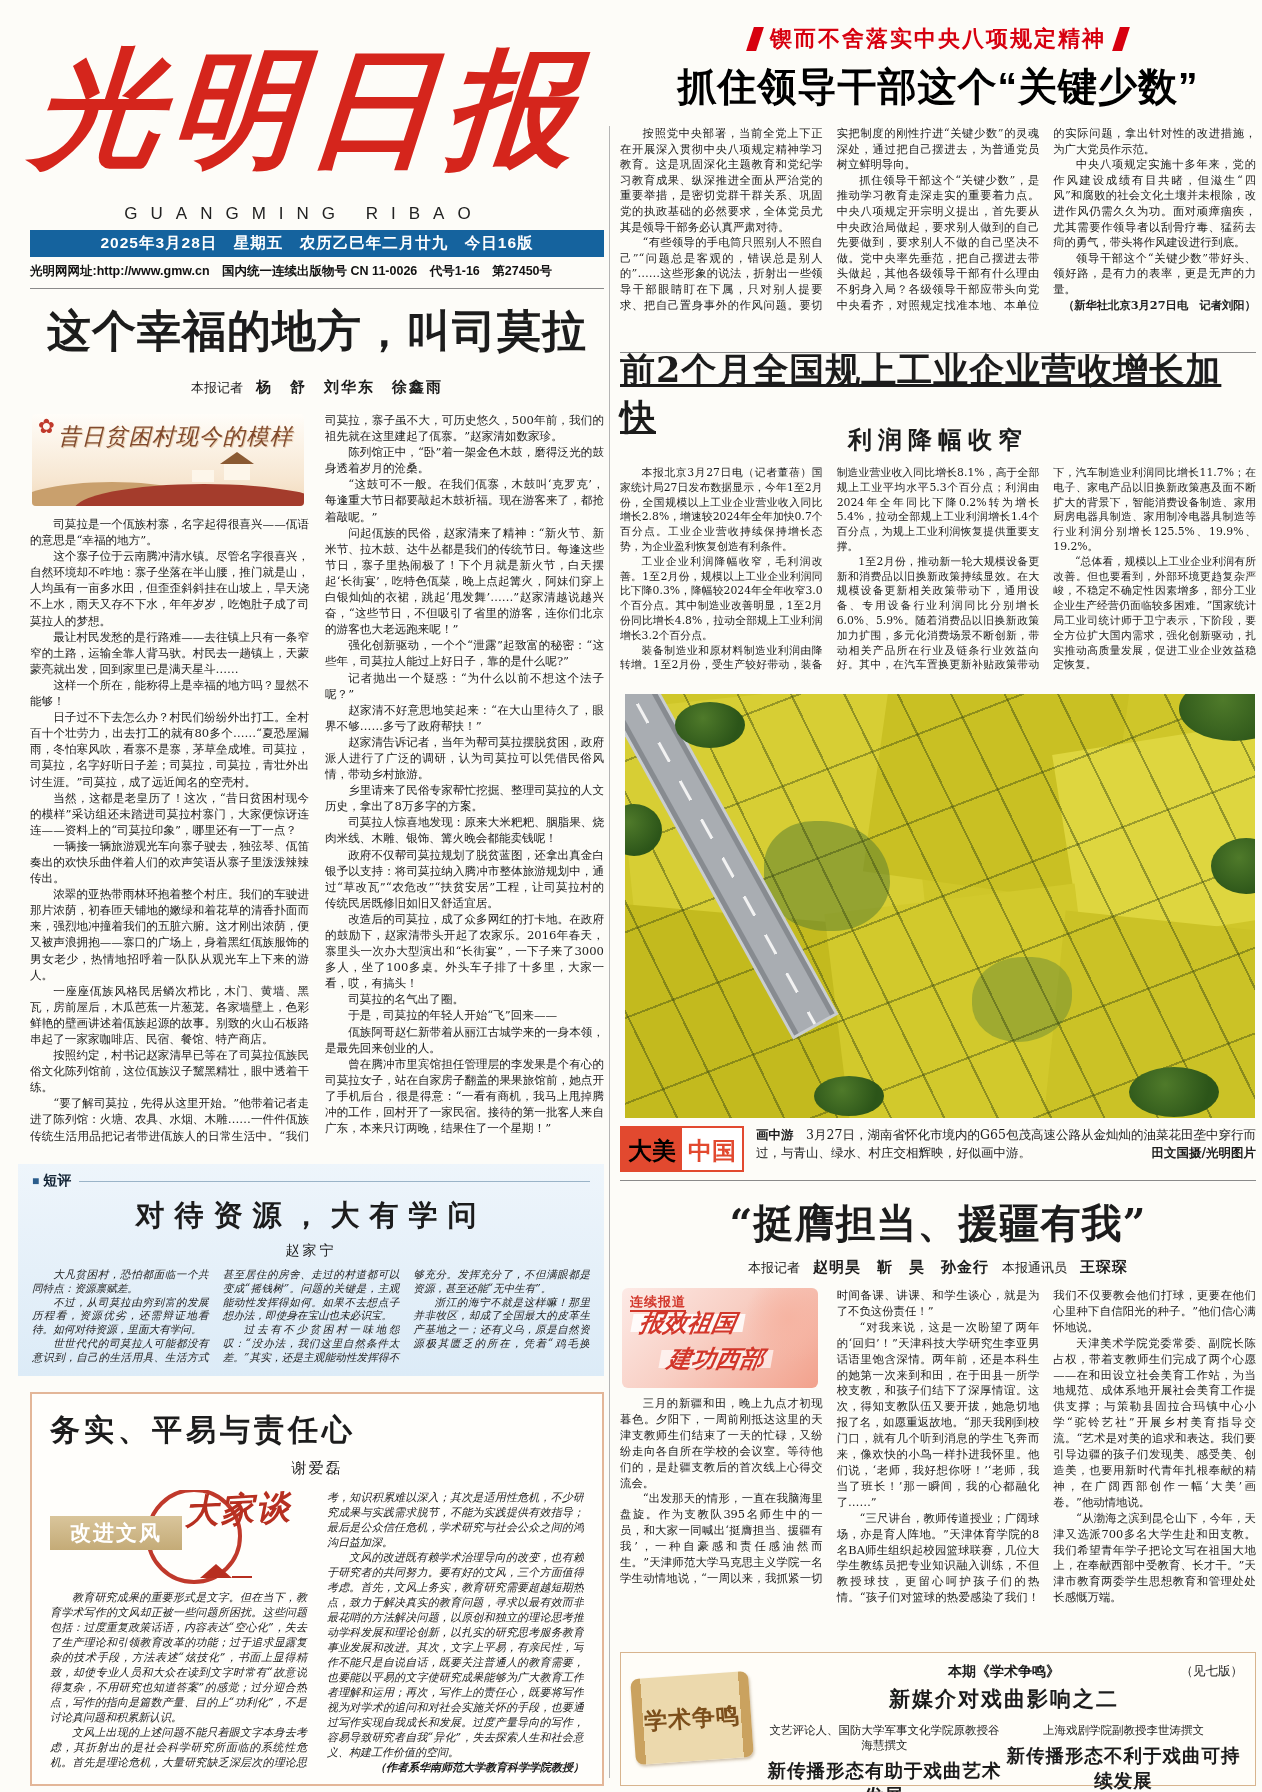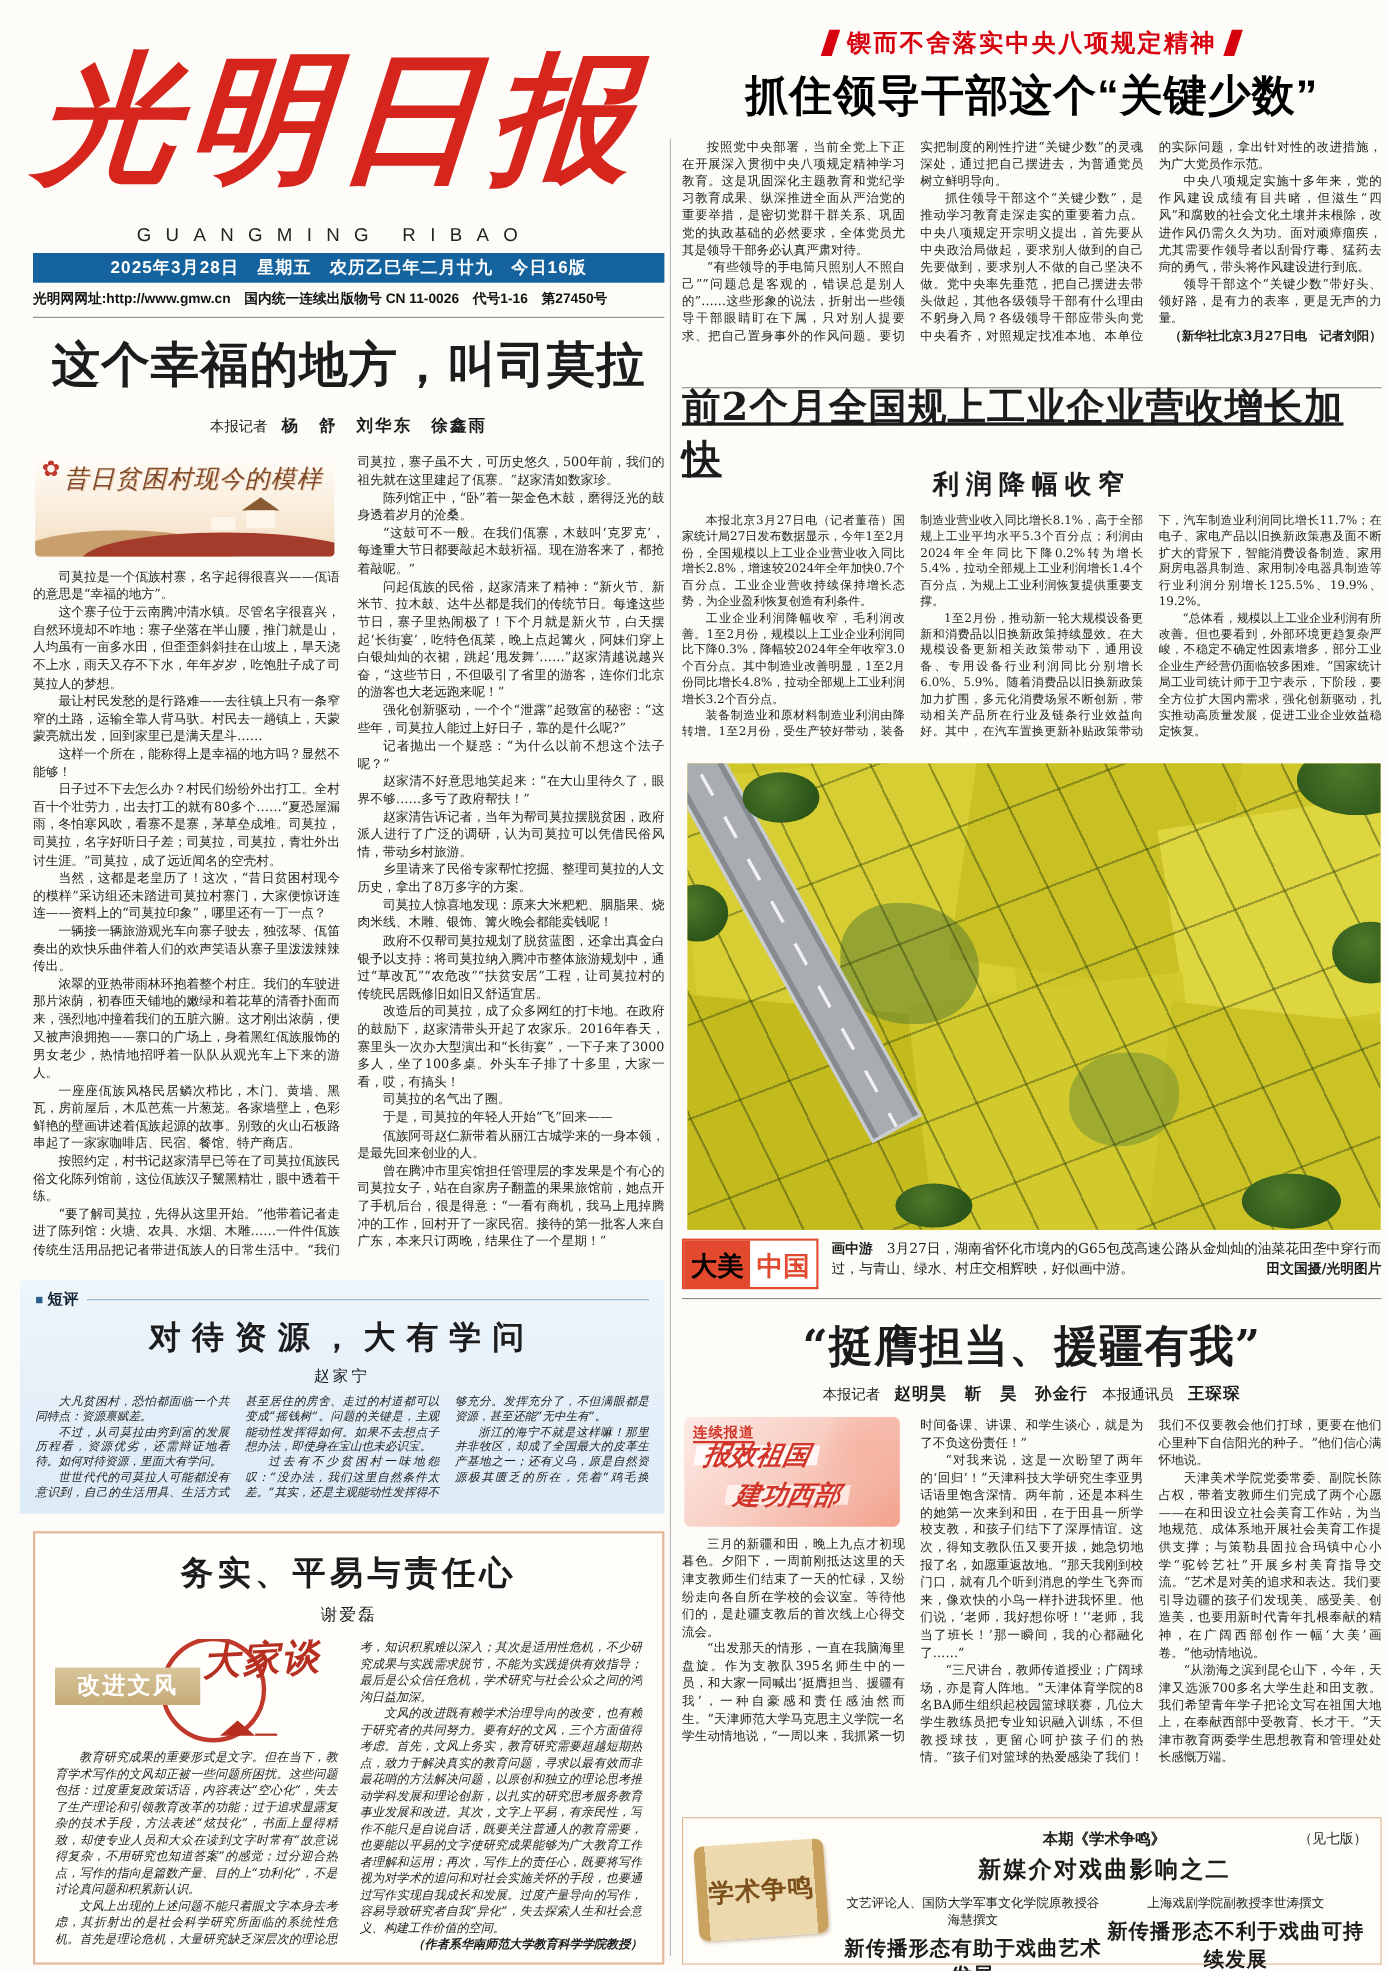--- a/index.html
+++ b/index.html
@@ -147,21 +147,21 @@
   #sc-headline { text-align:center; font-family:"Liberation Sans",sans-serif; font-weight:bold;
     font-size:29px; letter-spacing:10px; margin-top:6px; }
   #sc-author { text-align:center; font-size:14px; margin-top:6px; letter-spacing:3px; }
   #sc-body { column-count:3; column-gap:14px; font-size:10.6px; line-height:13.8px;
     margin-top:8px; height:108px; overflow:hidden; font-style:italic; }
   #sc-body p { text-indent:2em; text-align:justify; }
 
   
   #wf-box { left:30px; top:1392px; width:574px; height:394px; border:2px solid #e3b698;
     background:#fffefb; padding:16px 18px 10px 18px; }
-  #wf-headline { text-align:center; font-family:Liberation Mono, monospace;
+  #wf-headline { text-align:left; font-family:Liberation Mono, monospace;
     font-weight:bold; font-size:30px; letter-spacing:4px; }
   #wf-author { text-align:center; font-size:15px; margin-top:8px; letter-spacing:2px; }
   #wf-body { column-count:2; column-gap:20px; margin-top:12px; height:288px; overflow:hidden;
     font-size:11px; line-height:15px; font-style:italic; }
   #wf-body p { text-indent:2em; text-align:justify; }
   #wf-body p:last-child { text-align:right; font-weight:bold; text-indent:0; }
   #wf-banner { width:250px; height:86px; position:relative; margin:4px 0 10px 0; font-style:normal; }
   #wf-banner .ring { position:absolute; left:96px; top:-6px; width:96px; height:96px;
     border:4px solid #c0392b; border-radius:50%; }
   #wf-banner .boxlab { position:absolute; left:0; top:22px; width:132px; height:34px;

